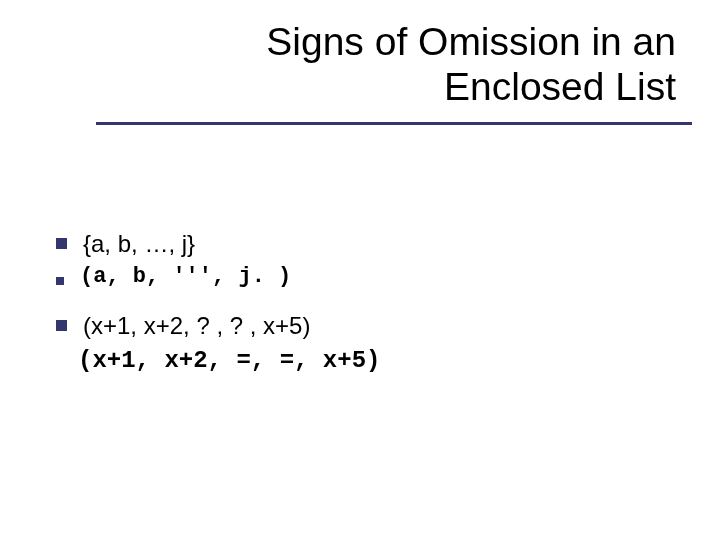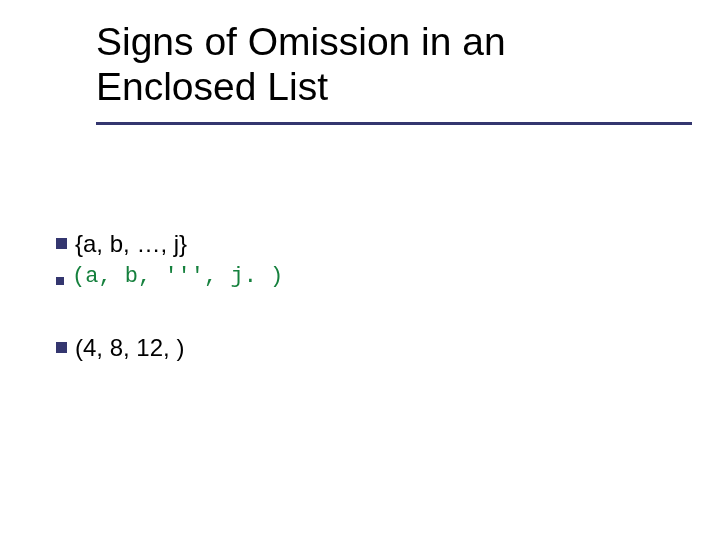--- a/index.html
+++ b/index.html
@@ -22,20 +22,21 @@
     position: absolute;
     left: 96px;
     top: 20px;
     width: 580px;
   }
   .title-text {
     font-size: 39px;
     line-height: 1.15;
     color: #000000;
     font-weight: 400;
+    text-align: right;
   }
   .title-underline {
     height: 2.5px;
     background: #34366f;
     width: 596px;
     position: absolute;
     left: 96px;
     top: 122px;
   }
   .intro {
@@ -49,21 +50,21 @@
   }
   .items {
     position: absolute;
     left: 56px;
     top: 228px;
     width: 620px;
   }
   .row {
     display: flex;
     align-items: flex-start;
-    gap: 8px;
+    gap: 16px;
   }
   .bullet {
     width: 11px;
     height: 11px;
     background: #34366f;
     flex: 0 0 auto;
     margin-top: 10px;
   }
   .bullet.small {
     width: 8px;
@@ -71,22 +72,23 @@
     margin-top: 14px;
   }
   .main-line {
     font-size: 24px;
     line-height: 1.3;
     color: #000000;
   }
   .code-line {
     font-family: "Courier New", Courier, monospace;
     font-size: 24px;
-    color: #15803d;
+    color: #000000;
     line-height: 1.3;
+    font-weight: bold;
   }
   .code-line.small {
     font-size: 22px;
   }
   .code-indent {
     padding-left: 22px;
   }
   .gap-small { height: 4px; }
   .gap-med { height: 18px; }
 </style>
@@ -108,25 +110,28 @@
       <div class="main-line">{a, b, …, j}</div>
     </div>
     <div class="gap-small"></div>
     <div class="row">
       <div class="bullet small"></div>
       <div class="code-line small">(a, b, ''', j. )</div>
     </div>
 
     <div class="gap-med"></div>
 
+    <div class="row">
+      <div class="bullet"></div>
+      <div class="main-line">(x+1, x+2, ? , ? , x+5)</div>
+    </div>
     <div class="gap-small"></div>
+    <div class="code-indent">
+      <div class="code-line">(x+1, x+2, =, =, x+5)</div>
+    </div>
 
     <div class="gap-med"></div>
 
-    <div class="row">
-      <div class="bullet"></div>
-      <div class="main-line">(4, 8, 12,     )</div>
-    </div>
     <div class="gap-small"></div>
 
   </div>
 
 </div>
 
 </body></html>

